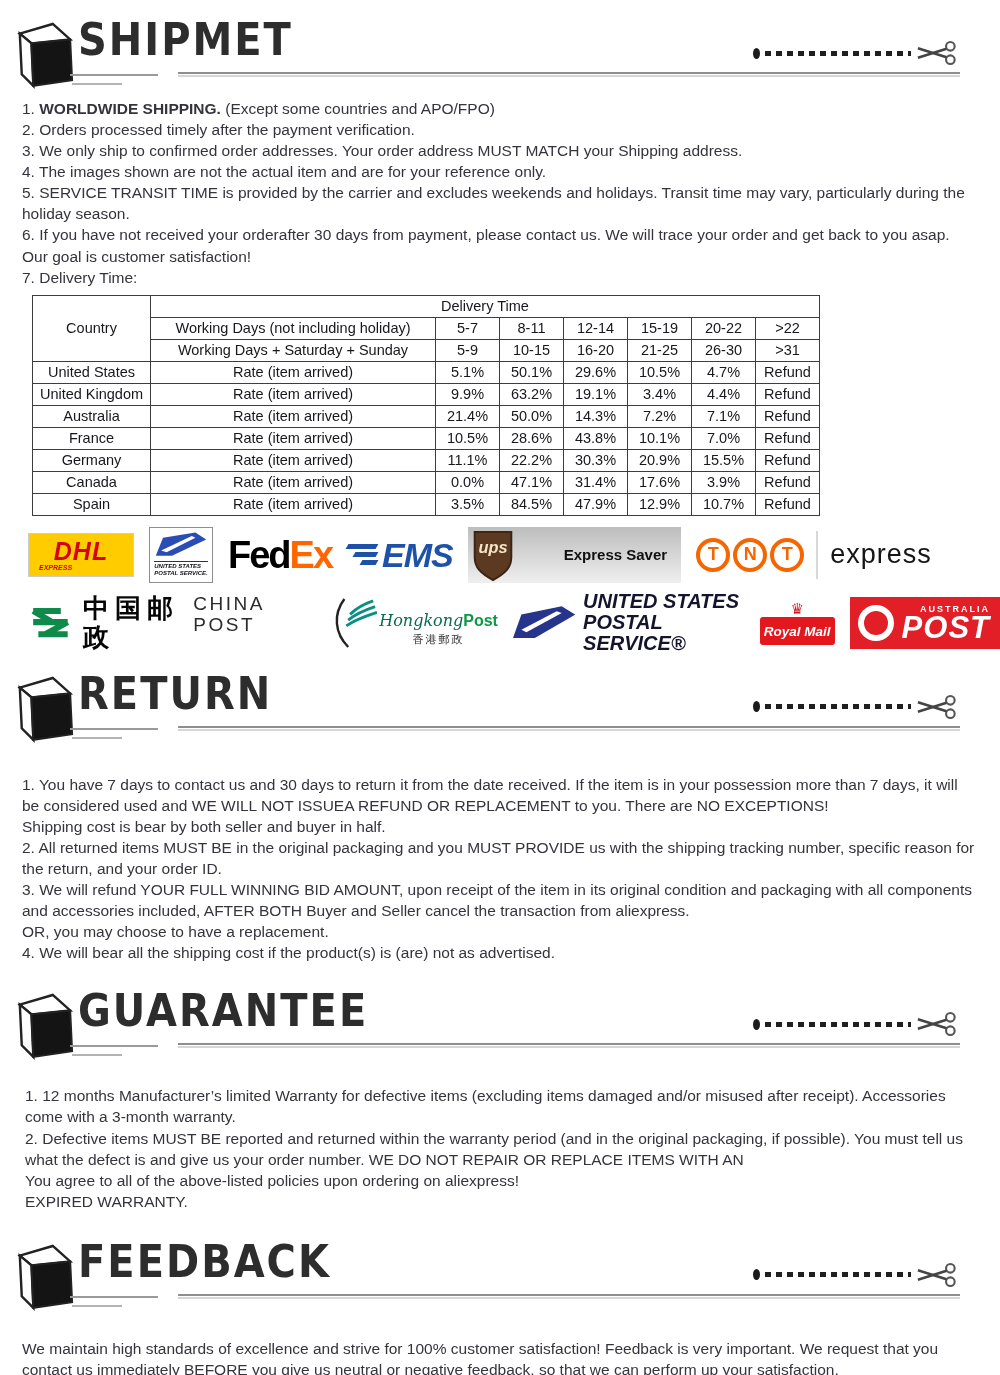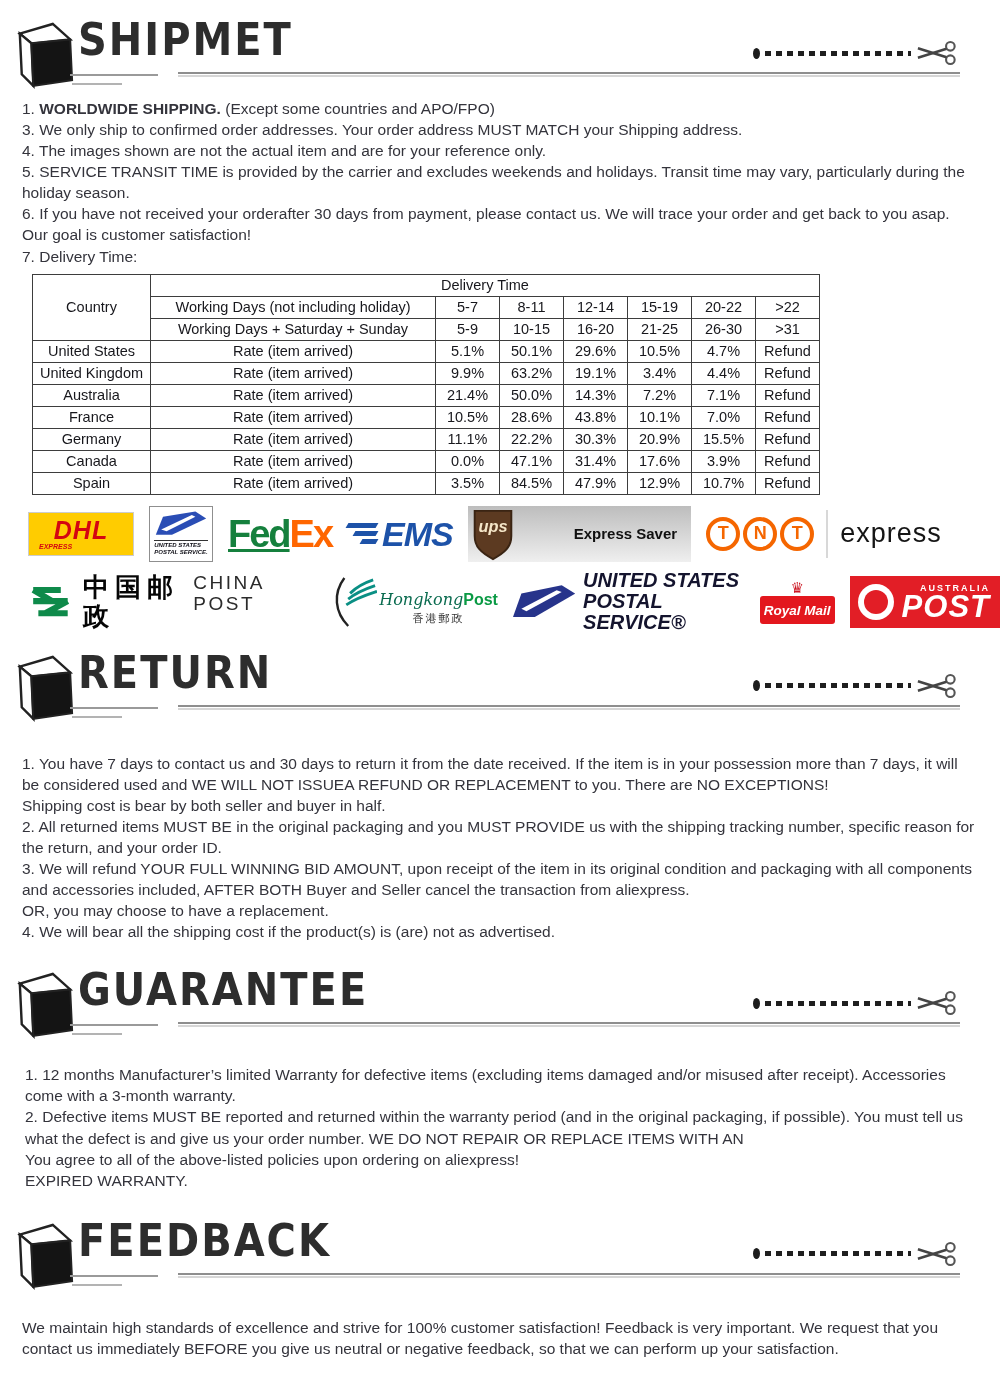--- a/index.html
+++ b/index.html
@@ -46,29 +46,29 @@
     display:flex; flex-direction:column; align-items:center; justify-content:center; }
   .dhl-text { font-style:italic; font-weight:900; font-size:25px; color:#D40511; line-height:1; letter-spacing:1px; }
   .dhl-sub { font-style:italic; font-size:7px; font-weight:bold; color:#D40511; align-self:flex-start; margin-left:10px; }
 
   .usps-sm { width:64px; height:56px; background:#fff; border:1px solid #8f8f8f;
     display:flex; flex-direction:column; align-items:center; justify-content:flex-start; padding-top:4px; }
   .usps-sm-text { font-size:6px; font-weight:bold; font-style:italic; color:#101018; line-height:1.2;
     border-top:1px solid #333; margin-top:3px; padding-top:1px; }
 
   .fedex { font-weight:bold; font-size:38px; letter-spacing:-2px; line-height:1; }
-  .fedex-fed { color:#15803d;text-decoration:underline; } .fedex-ex { color:#FF6600; }
+  .fedex-fed { color:#000000; } .fedex-ex { color:#FF6600; }
 
   .ems { display:flex; align-items:flex-end; gap:5px; }
   .ems-chevrons { display:flex; flex-direction:column; align-items:flex-end; gap:3px; margin-bottom:7px; }
   .ems-chevrons span { display:block; height:5px; background:#1d52a8; transform:skewX(-30deg); }
   .ems-c1{width:30px;} .ems-c2{width:23px;} .ems-c3{width:16px;}
   .ems-text { font-size:34px; font-weight:900; font-style:italic; color:#1d52a8; letter-spacing:-1px; line-height:1; }
 
-  .ups-panel { display:flex; align-items:center; gap:10px; height:56px;
+  .ups-panel { display:flex; align-items:center; height:56px;
     background:linear-gradient(#bdbdbd,#efefef); padding:2px 14px 2px 2px; }
   .ups-saver { font-size:15px; font-weight:bold; color:#101010;padding-left:48px; }
 
   .tnt { display:flex; align-items:center; gap:12px; }
   .tnt-circles { display:flex; gap:3px; }
   .tnt-c { width:34px; height:34px; border-radius:50%; border:4px solid #f56600; background:#fff;
     color:#f56600; font-weight:900; font-size:18px; display:flex; align-items:center; justify-content:center; }
   .tnt-div { width:2px; height:48px; background:#d8d8d8; }
   .tnt-express { font-size:27px; color:#151515; font-weight:500; letter-spacing:1px; }
 
@@ -120,20 +120,21 @@
       <line x1="32" y1="17.5" x2="2" y2="8" stroke="#444" stroke-width="2.6"></line>
     </svg>
   </div>
   <div class="rule-long"></div>
   <div class="rule-short-a"></div>
   <div class="rule-short-b"></div>
 </div>
 
 <div class="policy">
   <p><span>1. </span><span class="b">WORLDWIDE SHIPPING.</span><span> (Except some countries and APO/FPO)</span></p>
+  <p>2. Orders processed timely after the payment verification.</p>
   <p>3. We only ship to confirmed order addresses. Your order address MUST MATCH your Shipping address.</p>
   <p>4. The images shown are not the actual item and are for your reference only.</p>
   <p>5. SERVICE TRANSIT TIME is provided by the carrier and excludes weekends and holidays. Transit time may vary, particularly during the holiday season.</p>
   <p>6. If you have not received your orderafter 30 days from payment, please contact us. We will trace your order and get back to you asap. Our goal is customer satisfaction!</p>
   <p>7. Delivery Time:</p>
 </div>
 
 <table class="dtable">
   <colgroup>
     <col style="width:118px">

